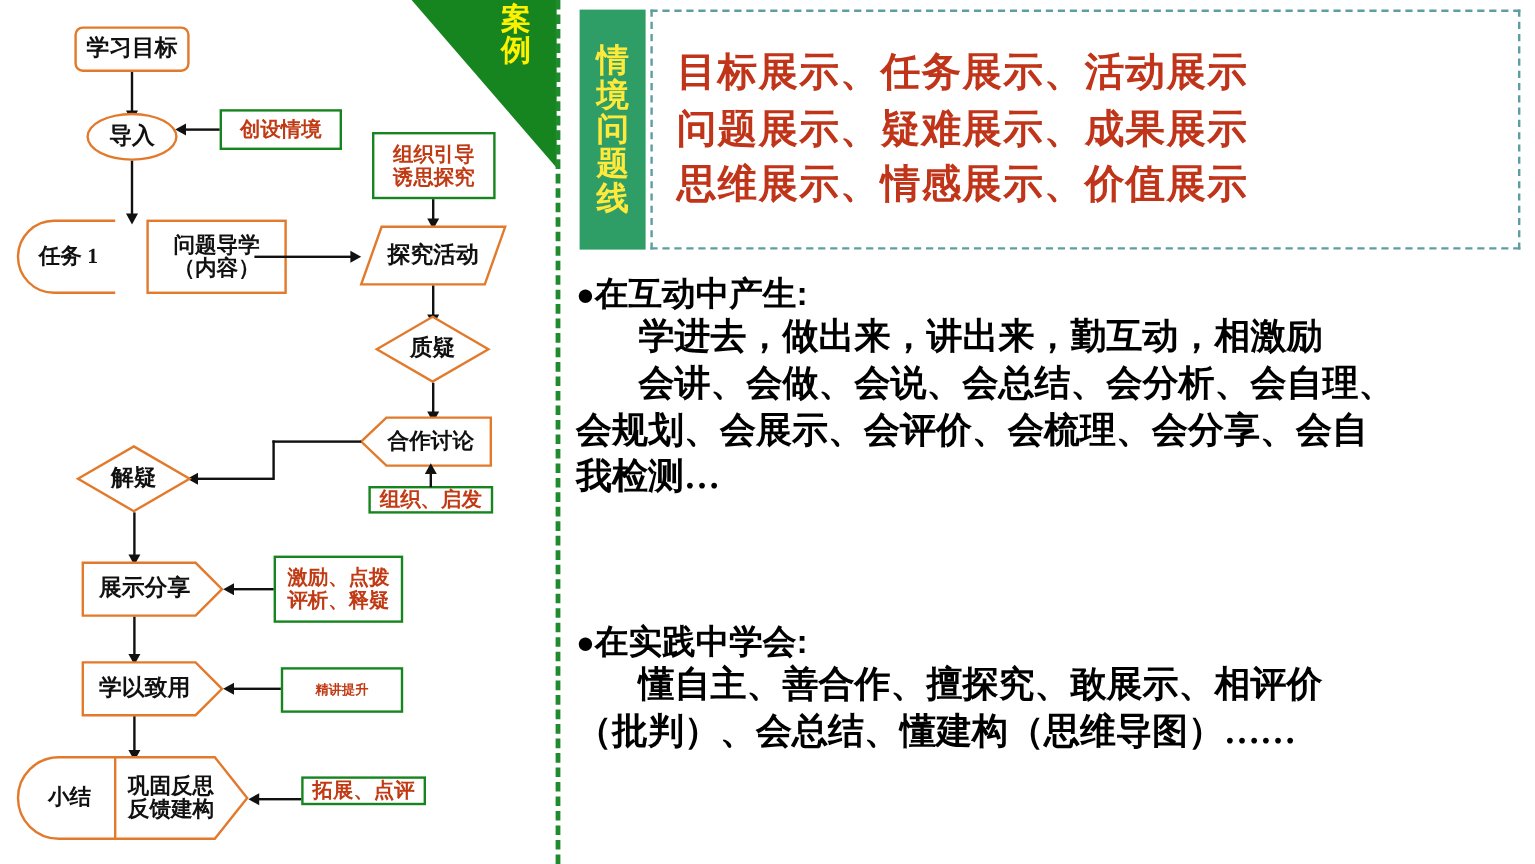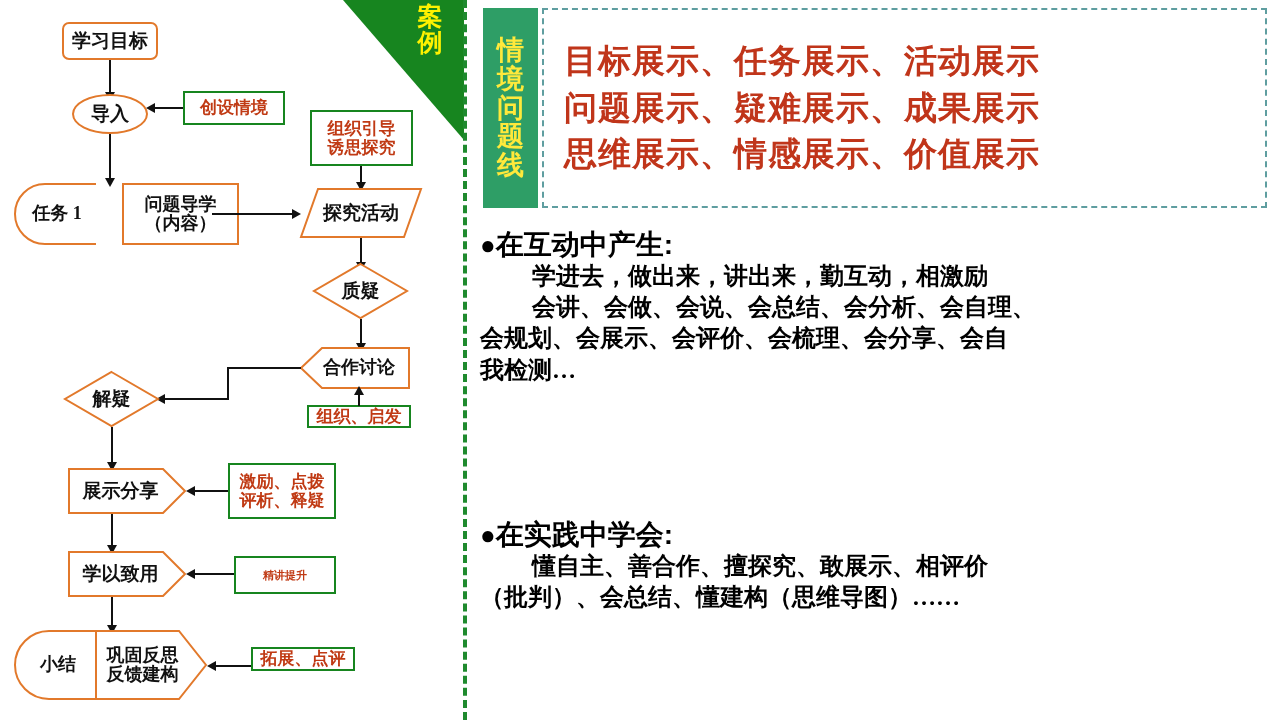--- a/index.html
+++ b/index.html
@@ -81,21 +81,21 @@
     font-family:"Liberation Serif","DejaVu Serif",serif;
   }
 
   .body-block{position:absolute;left:10px;width:795px;color:#000;}
   .bullet-head{
     font-size:28px;font-weight:bold;line-height:1.18;
     font-family:Liberation Sans, sans-serif;
   }
   .bullet-dot{font-size:26px;line-height:1;}
   .body-line{
-    font-size:24px;font-weight:bold;line-height:1.30;white-space:nowrap;
+    font-size:30px;font-weight:bold;line-height:1.30;white-space:nowrap;
     font-family:"Liberation Serif","DejaVu Serif",serif;
   }
   .indent{padding-left:52px;}
 </style>
 </head>
 <body>
 
 <div id="slide">
 
   <div id="left-panel">

